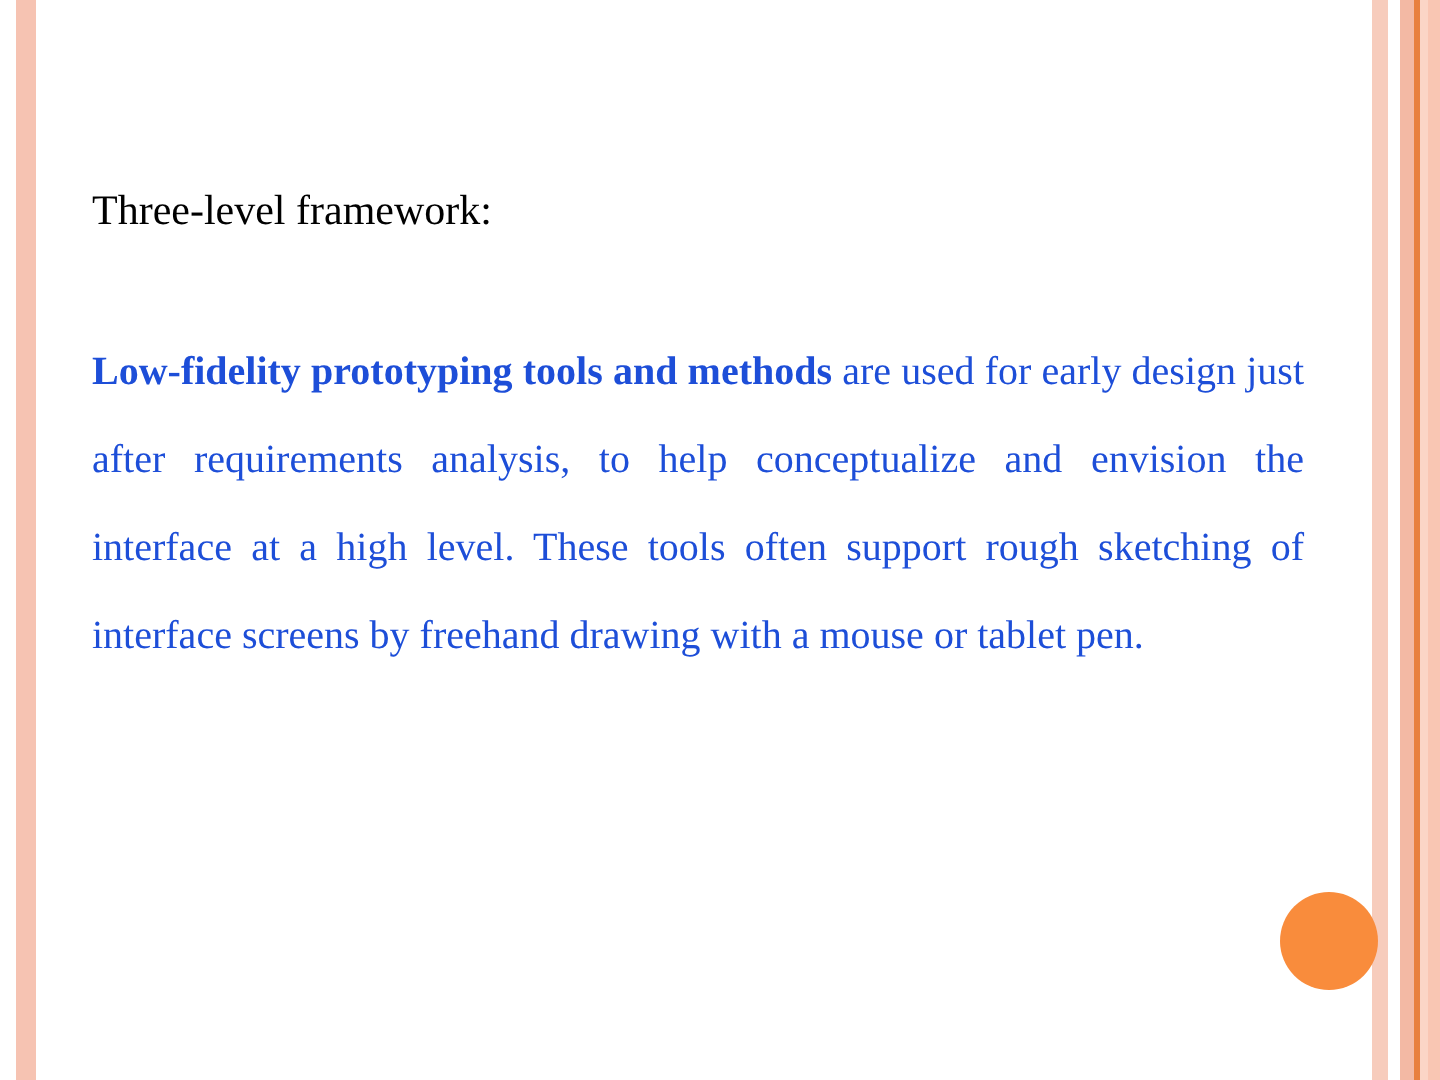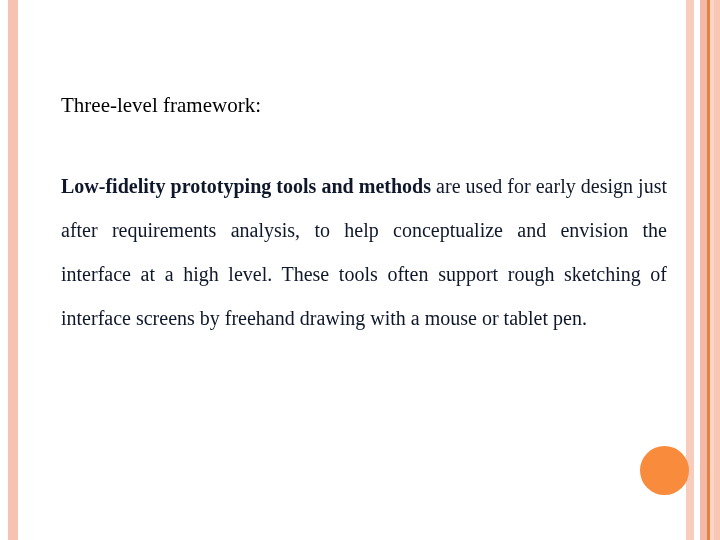--- a/index.html
+++ b/index.html
@@ -56,35 +56,35 @@
     top: 446px;
     width: 49px;
     height: 49px;
     border-radius: 50%;
     background: #f98c3c;
   }
 
   
   .content {
     position: absolute;
-    left: 61px;
+    left: 46px;
     top: 92px;
     width: 606px;
   }
   .heading {
     font-size: 21px;
     line-height: 26px;
     color: #000000;
     margin: 0 0 46px 0;
     white-space: nowrap;
   }
   .body-para {
     font-size: 20px;
     line-height: 44px;
-    color: #0f172a;
+    color: #1d4ed8;
     margin: 0;
     text-align: justify;
     text-justify: inter-word;
     hyphens: none;
   }
   .body-para .lead {
     font-weight: bold;
   }
 </style>
 </head>

